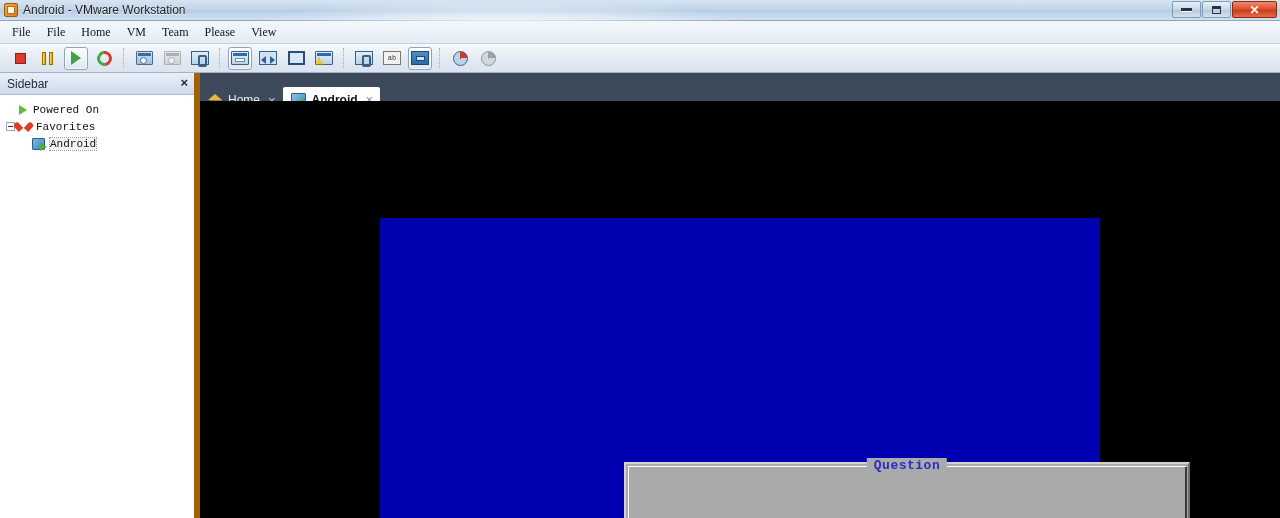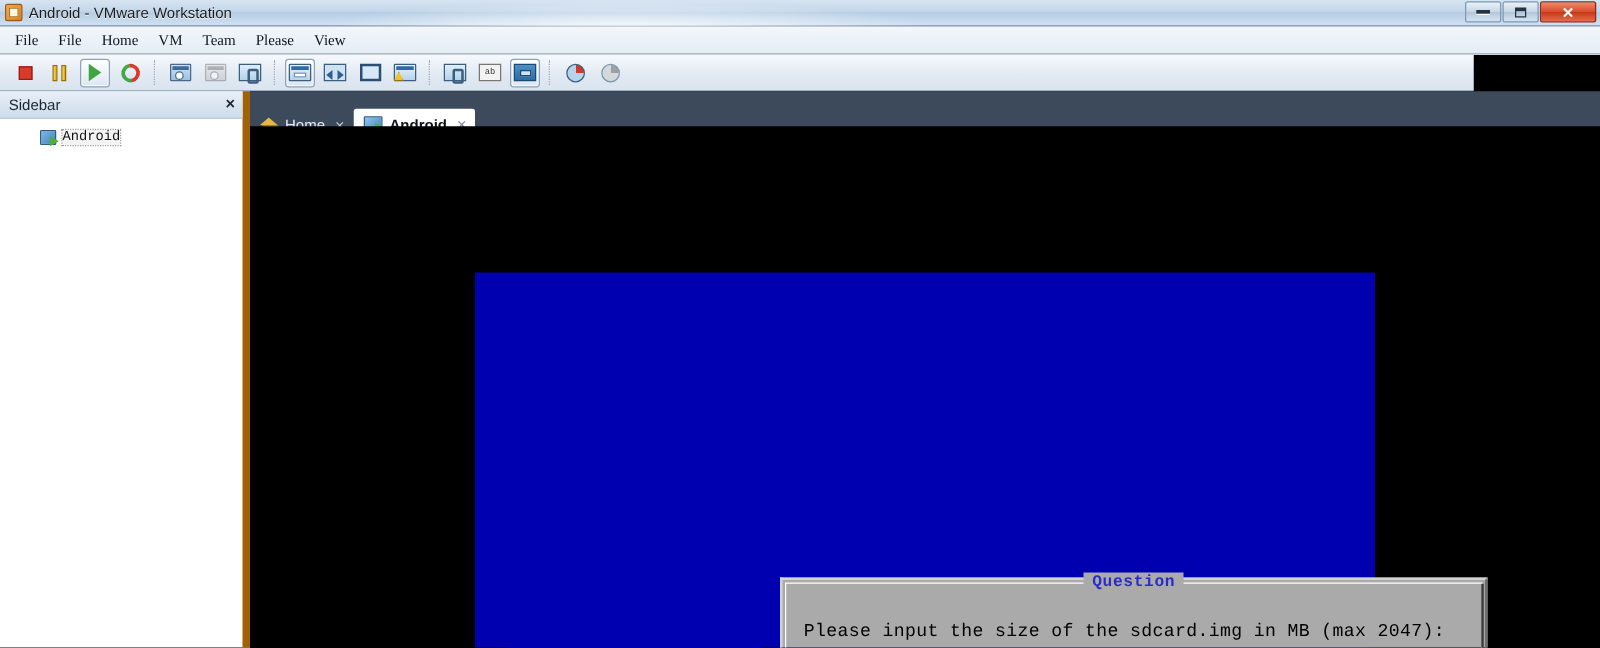--- a/index.html
+++ b/index.html
@@ -58,21 +58,21 @@
     border-bottom: 1px solid #c3d2e0;
     display: flex; align-items: center; padding-left: 4px;
   }
   .menu-item {
     font-family: Liberation Serif, serif;
     font-size: 12px; color: #10151c; padding: 2px 8px; white-space: nowrap;
   }
 
   
   .toolbar {
-    position: absolute; left: 0; top: 44px; width: 1179px; height: 29px;
+    position: absolute; left: 0; top: 44px; width: 1280px; height: 29px;
     background: linear-gradient(to bottom, #f6f9fc, #e2eaf3 55%, #dae4ef);
     border-bottom: 1px solid #9fb2c6;
     display: flex; align-items: center; padding-left: 6px;
   }
   .tb {
     width: 24px; height: 23px; margin: 0 2px;
     display: flex; align-items: center; justify-content: center;
     position: relative; border: 1px solid transparent; border-radius: 2px;
   }
   .tb.sel {
@@ -373,21 +373,31 @@
     </div>
 </div>
 
 <div class="sidebar">
   <div class="sidebar-head">
     <span class="sidebar-title">Sidebar</span>
     <span class="sidebar-close">×</span>
   </div>
   <div class="tree">
 
-
+    <div class="tree-row">
+      <span class="t-ind"></span>
+      <span class="ic-play"></span>
+      <span class="tree-label">Powered On</span>
+    </div>
+
+    <div class="tree-row">
+      <span class="twisty"></span>
+      <span class="ic-heart"></span>
+      <span class="tree-label">Favorites</span>
+    </div>
 
     <div class="tree-row">
       <span class="t-ind2"></span>
       <span class="ic-vm"></span>
       <span class="tree-label selected">Android</span>
     </div>
 
   </div>
 </div>
 
@@ -408,19 +418,18 @@
   <div class="black-fill"></div>
 
   <div class="vm-blue">
 
     <div class="dlg-shadow"></div>
 
     <div class="dialog">
       <div class="dlg-inner">
         <div class="dlg-title">Question</div>
 
-        <div class="dlg-prompt">Please input the size of the sdcard.img in MB (max 2047):</div>
 
       </div>
     </div>
 
   </div>
 </div>
 
 </body></html>

